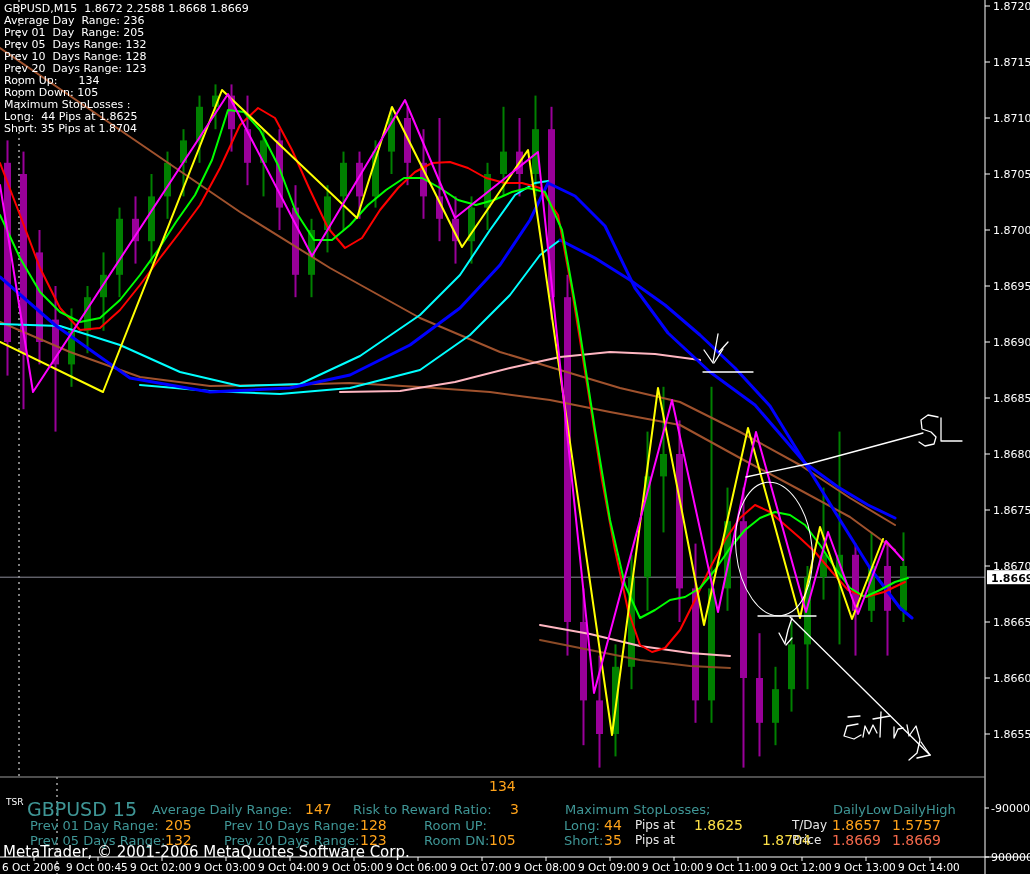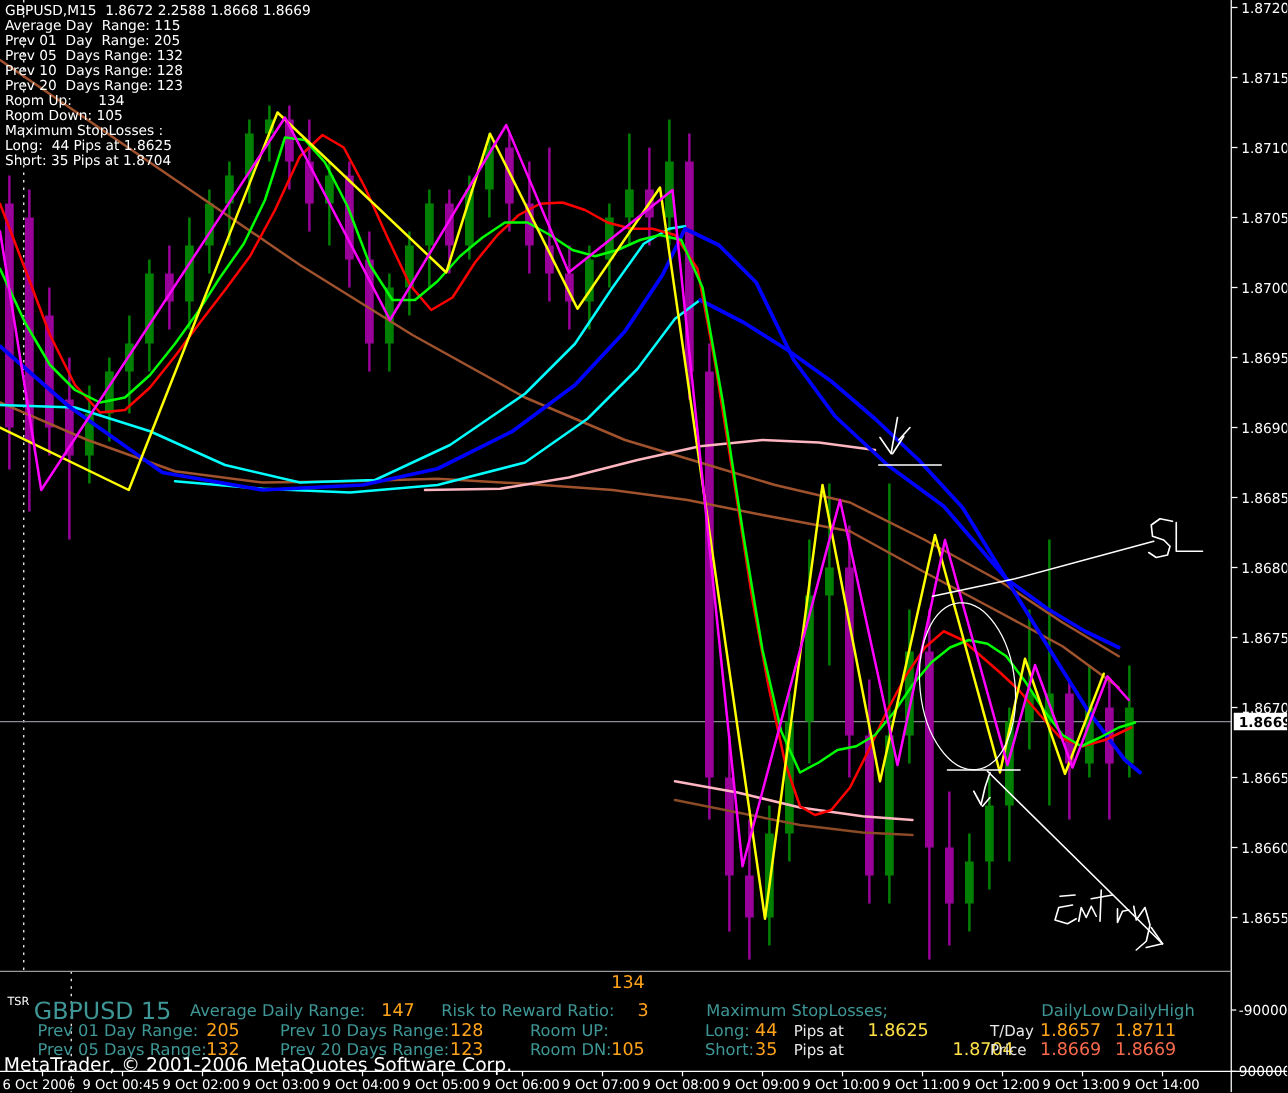--- a/index.html
+++ b/index.html
@@ -241,21 +241,21 @@
       <line x1="802" y1="857" x2="802" y2="861" stroke="#ffffff" stroke-width="1"></line>
       <text x="770" y="871" fill="#ffffff" font-size="10.5px" font-family="DejaVu Sans, sans-serif">9 Oct 12:00</text>
       <line x1="866" y1="857" x2="866" y2="861" stroke="#ffffff" stroke-width="1"></line>
       <text x="834" y="871" fill="#ffffff" font-size="10.5px" font-family="DejaVu Sans, sans-serif">9 Oct 13:00</text>
       <line x1="930" y1="857" x2="930" y2="861" stroke="#ffffff" stroke-width="1"></line>
       <text x="898" y="871" fill="#ffffff" font-size="10.5px" font-family="DejaVu Sans, sans-serif">9 Oct 14:00</text>
     </svg>
 
   <div class="overlay">
     <div class="overlay-line">GBPUSD,M15  1.8672 2.2588 1.8668 1.8669</div>
-    <div class="overlay-line">Average Day  Range: 115</div>
+    <div class="overlay-line">Average Day  Range: 236</div>
     <div class="overlay-line">Prev 01  Day  Range: 205</div>
     <div class="overlay-line">Prev 05  Days Range: 132</div>
     <div class="overlay-line">Prev 10  Days Range: 128</div>
     <div class="overlay-line">Prev 20  Days Range: 123</div>
     <div class="overlay-line">Room Up:      134</div>
     <div class="overlay-line">Room Down: 105</div>
     <div class="overlay-line">Maximum StopLosses :</div>
     <div class="overlay-line">Long:  44 Pips at 1.8625</div>
     <div class="overlay-line">Short: 35 Pips at 1.8704</div>
   </div>
@@ -276,21 +276,21 @@
     <span class="teal" style="left:224px;top:818px;">Prev 10 Days Range:</span>
     <span class="orange" style="left:360px;top:817px;">128</span>
     <span class="teal" style="left:424px;top:818px;">Room UP:</span>
     <span class="orange" style="left:489px;top:778px;">134</span>
     <span class="teal" style="left:564px;top:818px;">Long:</span>
     <span class="orange" style="left:604px;top:817px;">44</span>
     <span class="white-md" style="left:635px;top:818px;">Pips at</span>
     <span class="blue-val" style="left:694px;top:817px;">1.8625</span>
     <span class="white-md" style="left:792px;top:818px;">T/Day</span>
     <span class="orange" style="left:832px;top:817px;">1.8657</span>
-    <span class="orange" style="left:892px;top:817px;">1.8711</span>
+    <span class="orange" style="left:892px;top:817px;">1.5757</span>
 
     <span class="teal" style="left:30px;top:833px;text-align:right;">Prev 05 Days Range:</span>
     <span class="orange" style="left:165px;top:832px;">132</span>
     <span class="teal" style="left:224px;top:833px;">Prev 20 Days Range:</span>
     <span class="orange" style="left:360px;top:832px;">123</span>
     <span class="teal" style="left:424px;top:833px;">Room DN:</span>
     <span class="orange" style="left:489px;top:832px;">105</span>
     <span class="teal" style="left:564px;top:833px;">Short:</span>
     <span class="orange" style="left:604px;top:832px;">35</span>
     <span class="white-md" style="left:635px;top:833px;">Pips at</span>

